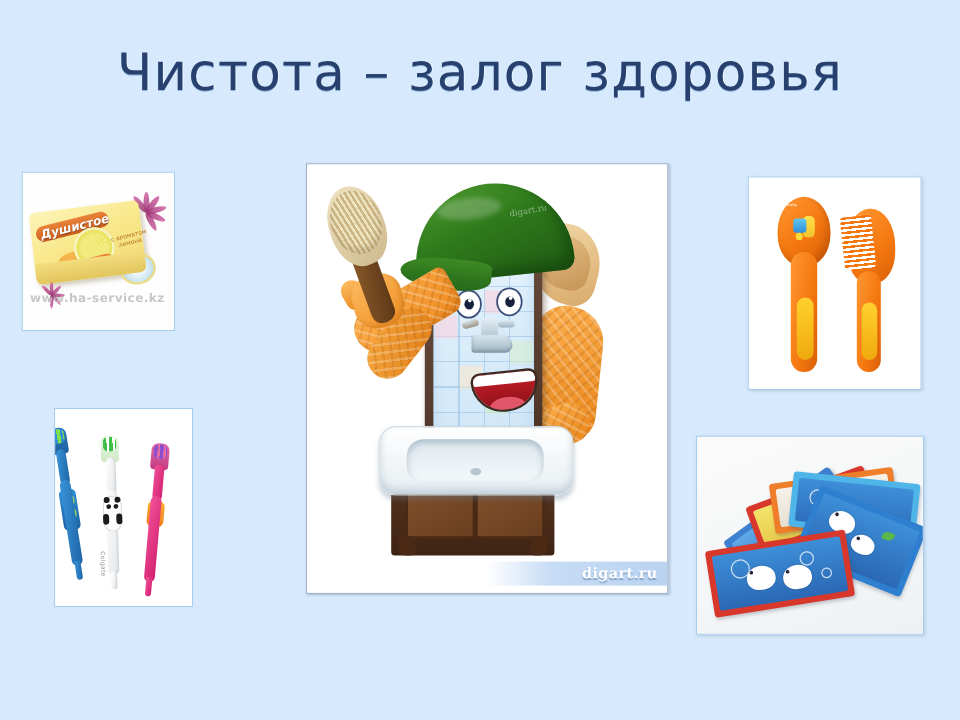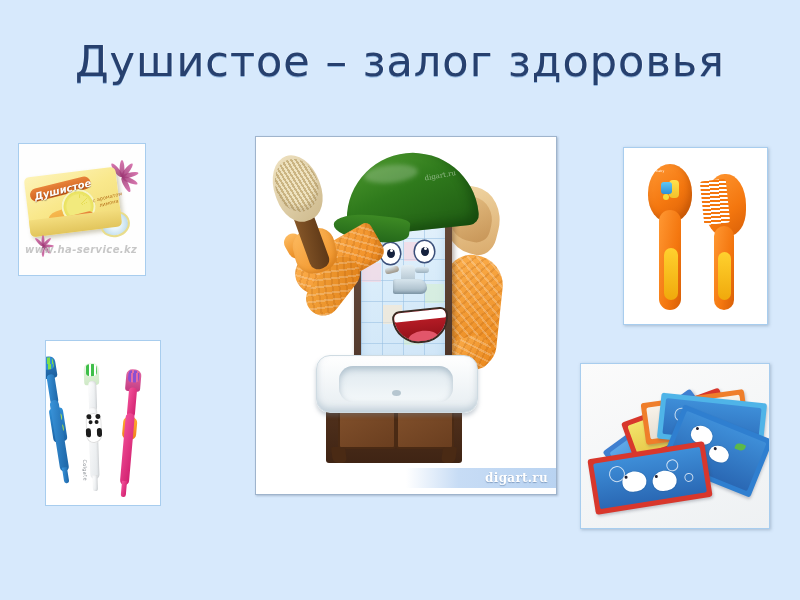--- a/index.html
+++ b/index.html
@@ -112,21 +112,20 @@
   }
   .fl-big{left:86px;top:16px;width:34px;height:34px;}
   .fl-big span{height:17px;width:5px;}
   .fl-small{left:12px;top:90px;width:24px;height:24px;}
   .fl-small span{height:11px;width:3px;}
   .soap-wm{
     position:absolute;left:6px;bottom:20px;right:4px;
     font-size:10px;font-weight:bold;color:rgba(130,130,130,.45);
     letter-spacing:.4px;white-space:nowrap;overflow:hidden;
     text-shadow:0 1px 0 rgba(255,255,255,.6);
-    font-style:italic;
   }
 
   
   .bc-bg{position:absolute;inset:0;background:#fff;}
   .hairbrush{position:absolute;left:24px;top:16px;width:44px;height:146px;}
   .hairbrush .head{
     position:absolute;left:0;top:0;width:44px;height:58px;border-radius:50% 50% 46% 46%;
     background:linear-gradient(140deg,#ff9833 0%,#f4770f 55%,#d85f07 100%);
     box-shadow:inset -3px -4px 6px rgba(150,60,0,.35);
   }
@@ -443,21 +442,21 @@
     position:absolute;left:18px;top:48px;width:20px;height:70px;border-radius:9px;
     background:linear-gradient(100deg,#8a5a2a,#5b3616);
     transform:rotate(-8deg);
   }
 </style>
 </head>
 <body>
 
 <div class="slide">
 
-  <div class="title">Душистое – залог здоровья</div>
+  <div class="title">Чистота – залог здоровья</div>
 
   <div class="panel thin p-soap">
     <div class="stage">
       <div class="soap-bg"></div>
 
       <div class="flower fl-big">
         <span style="transform:translate(-50%,-100%) rotate(0deg)"></span>
         <span style="transform:translate(-50%,-100%) rotate(38deg)"></span>
         <span style="transform:translate(-50%,-100%) rotate(76deg)"></span>
         <span style="transform:translate(-50%,-100%) rotate(114deg)"></span>

